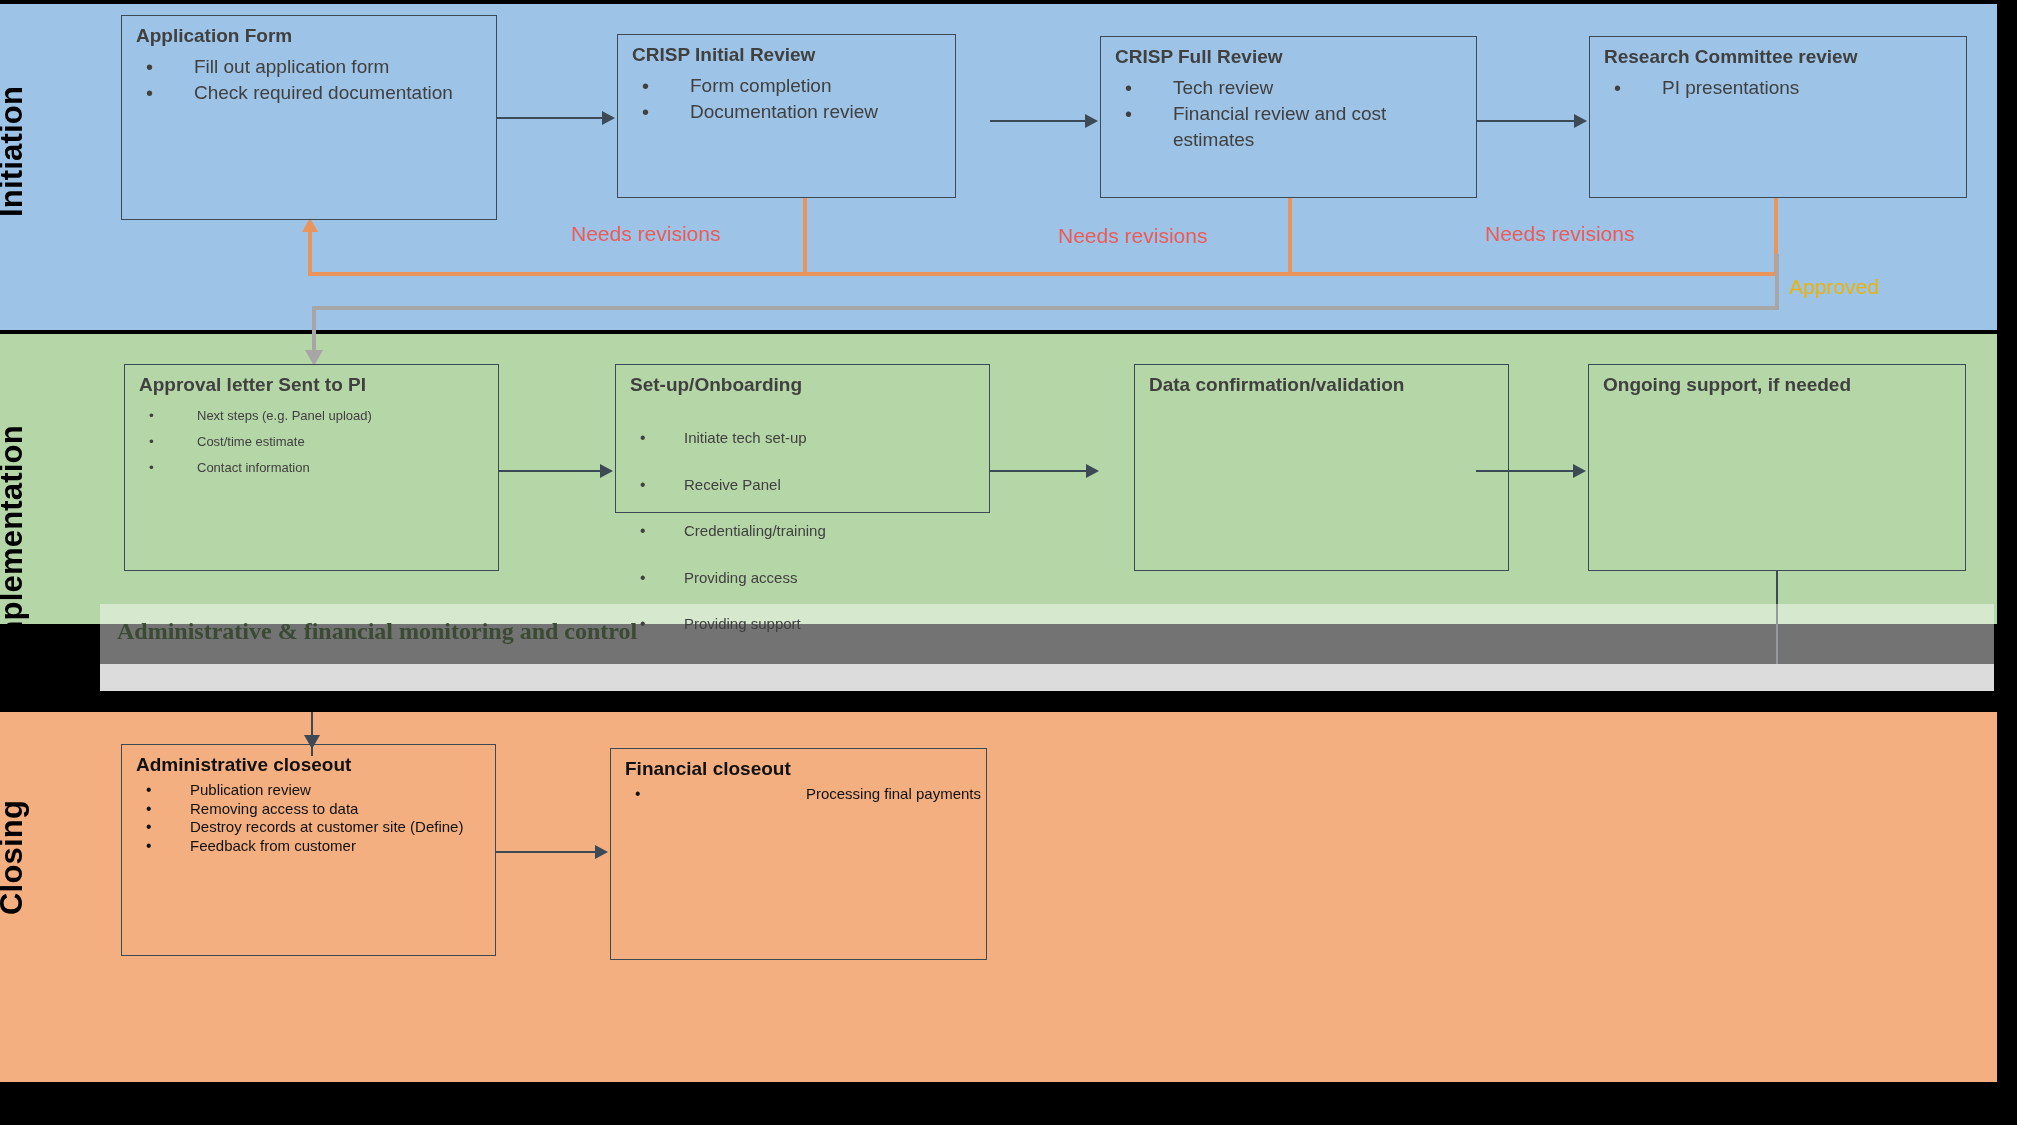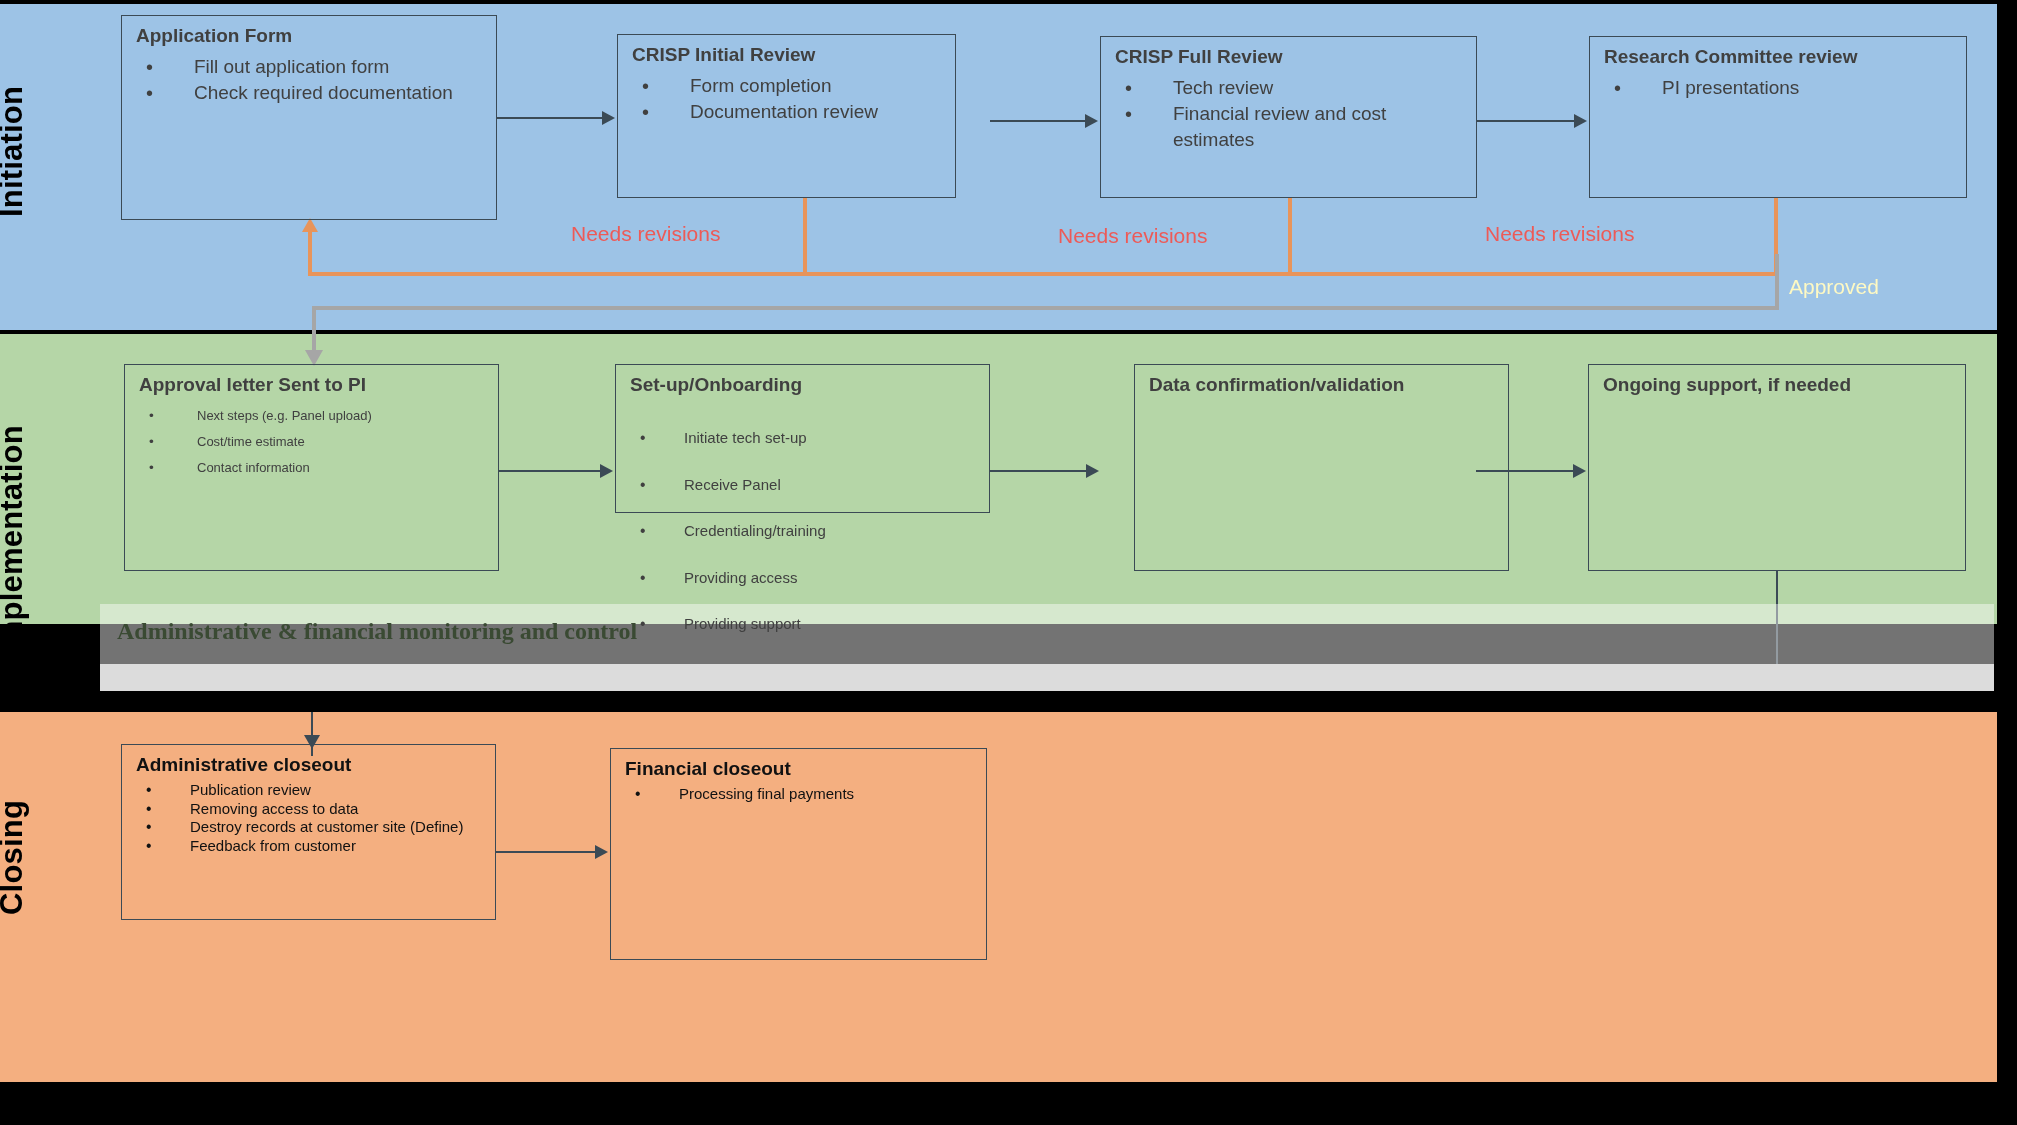--- a/index.html
+++ b/index.html
@@ -52,22 +52,22 @@
   #box-setup{left:615px;top:364px;width:375px;height:149px;}
   #box-data-confirm{left:1134px;top:364px;width:375px;height:207px;}
   #box-ongoing{left:1588px;top:364px;width:378px;height:207px;}
   #box-approval-letter .title,#box-setup .title,
   #box-data-confirm .title,#box-ongoing .title{font-size:19px;}
   #box-approval-letter ul{left:14px;top:38px;width:352px;font-size:13px;line-height:26px;}
   #box-setup ul{left:14px;top:36px;width:352px;font-size:15px;line-height:18.5px;}
   #box-setup ul li{padding-left:54px;margin-top:28px;}
 
   
-  #box-admin-closeout{left:121px;top:744px;width:375px;height:176px;}
-  #box-financial-closeout{left:610px;top:748px;width:377px;height:212px;}
+  #box-admin-closeout{left:121px;top:744px;width:375px;height:212px;}
+  #box-financial-closeout{left:610px;top:748px;width:377px;height:212px;text-align:right;}
   #box-admin-closeout .title,#box-financial-closeout .title{font-size:19px;color:#111;}
   #box-admin-closeout ul,#box-financial-closeout ul{left:14px;top:36px;width:356px;
       font-size:15px;line-height:18.5px;color:#111;}
   #box-admin-closeout ul li,#box-financial-closeout ul li{padding-left:54px;}
   .h-line{position:absolute;height:2px;background:#3B4A55;}
   .v-line{position:absolute;width:2px;background:#3B4A55;}
   .arrow-r{position:absolute;width:0;height:0;border-top:7px solid transparent;
       border-bottom:7px solid transparent;border-left:13px solid #3B4A55;}
   .arrow-d{position:absolute;width:0;height:0;border-left:8px solid transparent;
       border-right:8px solid transparent;border-top:14px solid #3B4A55;}
@@ -77,21 +77,21 @@
   .o-v{position:absolute;width:4px;background:#E8945A;}
   .o-arrow-u{position:absolute;width:0;height:0;border-left:8px solid transparent;
       border-right:8px solid transparent;border-bottom:14px solid #E8945A;}
   .revlabel{position:absolute;color:#ED5A57;font-size:21px;white-space:nowrap;}
 
   
   .g-h{position:absolute;height:4px;background:#A6A6A6;}
   .g-v{position:absolute;width:4px;background:#A6A6A6;}
   .g-arrow-d{position:absolute;width:0;height:0;border-left:9px solid transparent;
       border-right:9px solid transparent;border-top:16px solid #A6A6A6;}
-  #approved-label{position:absolute;color:#fef9c3;font-size:21px;white-space:nowrap;}
+  #approved-label{position:absolute;color:#eab308;font-size:21px;white-space:nowrap;}
 </style>
 </head>
 <body>
 
 <div class="stage">
 
   <div class="band" id="band-initiation"></div>
   <div class="band" id="band-implementation"></div>
   <div class="band" id="band-closing"></div>
 

